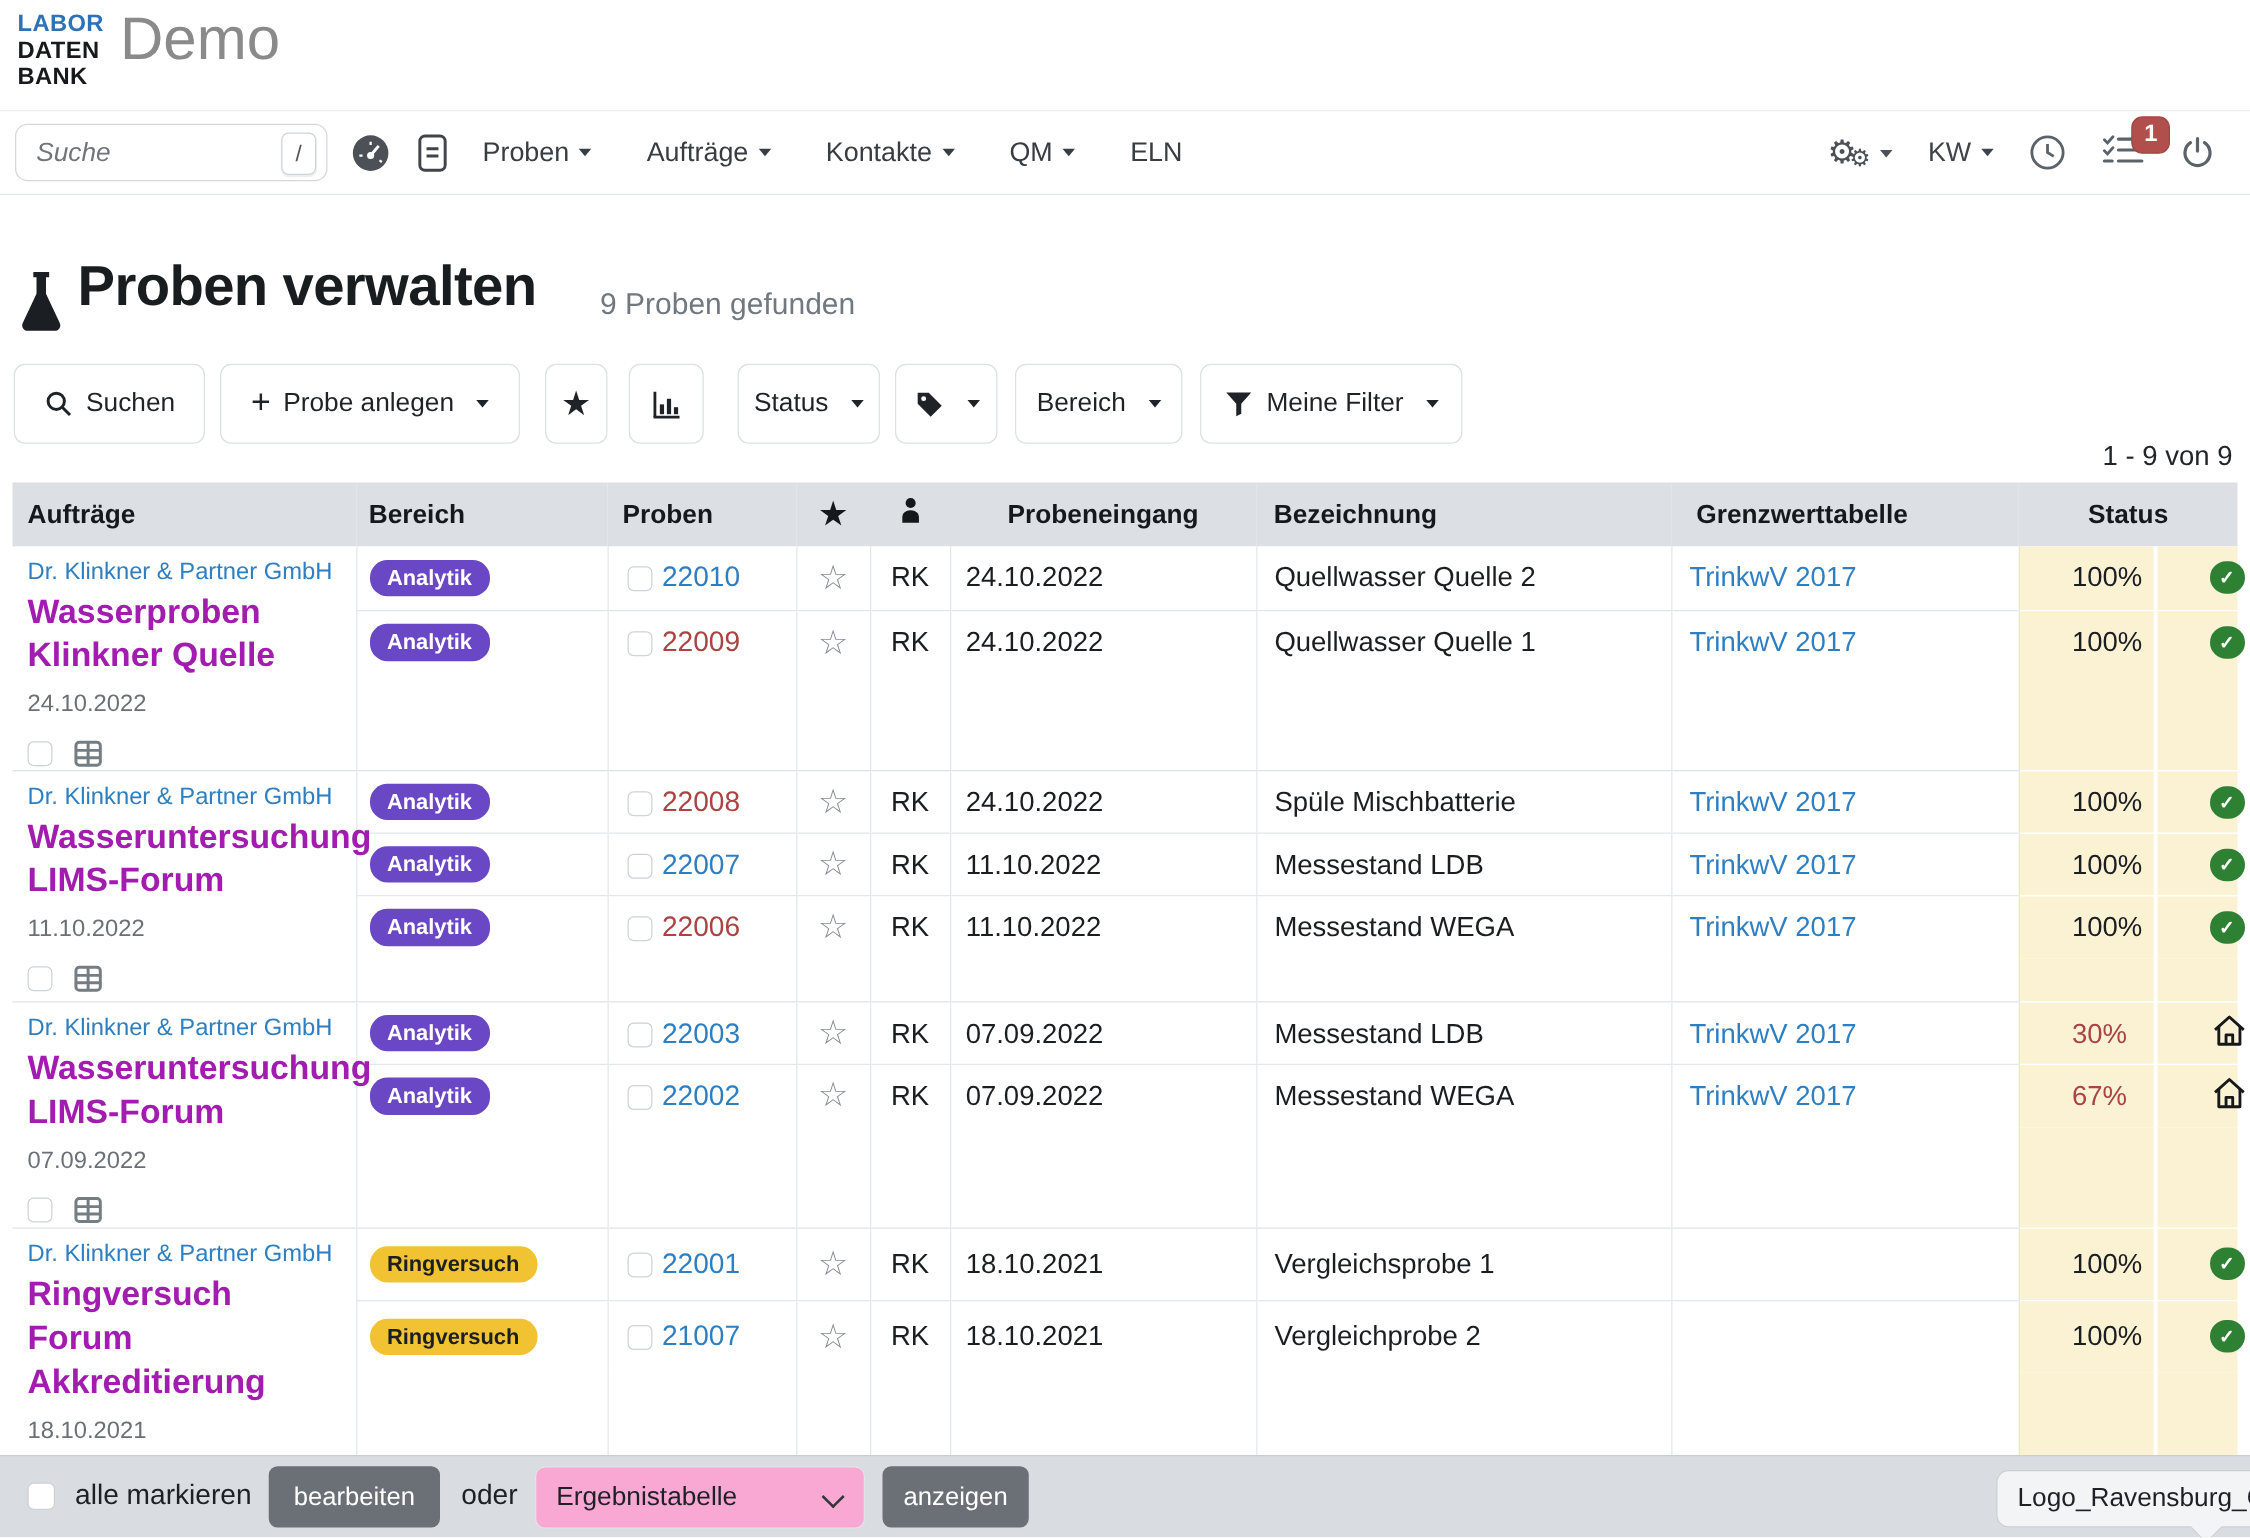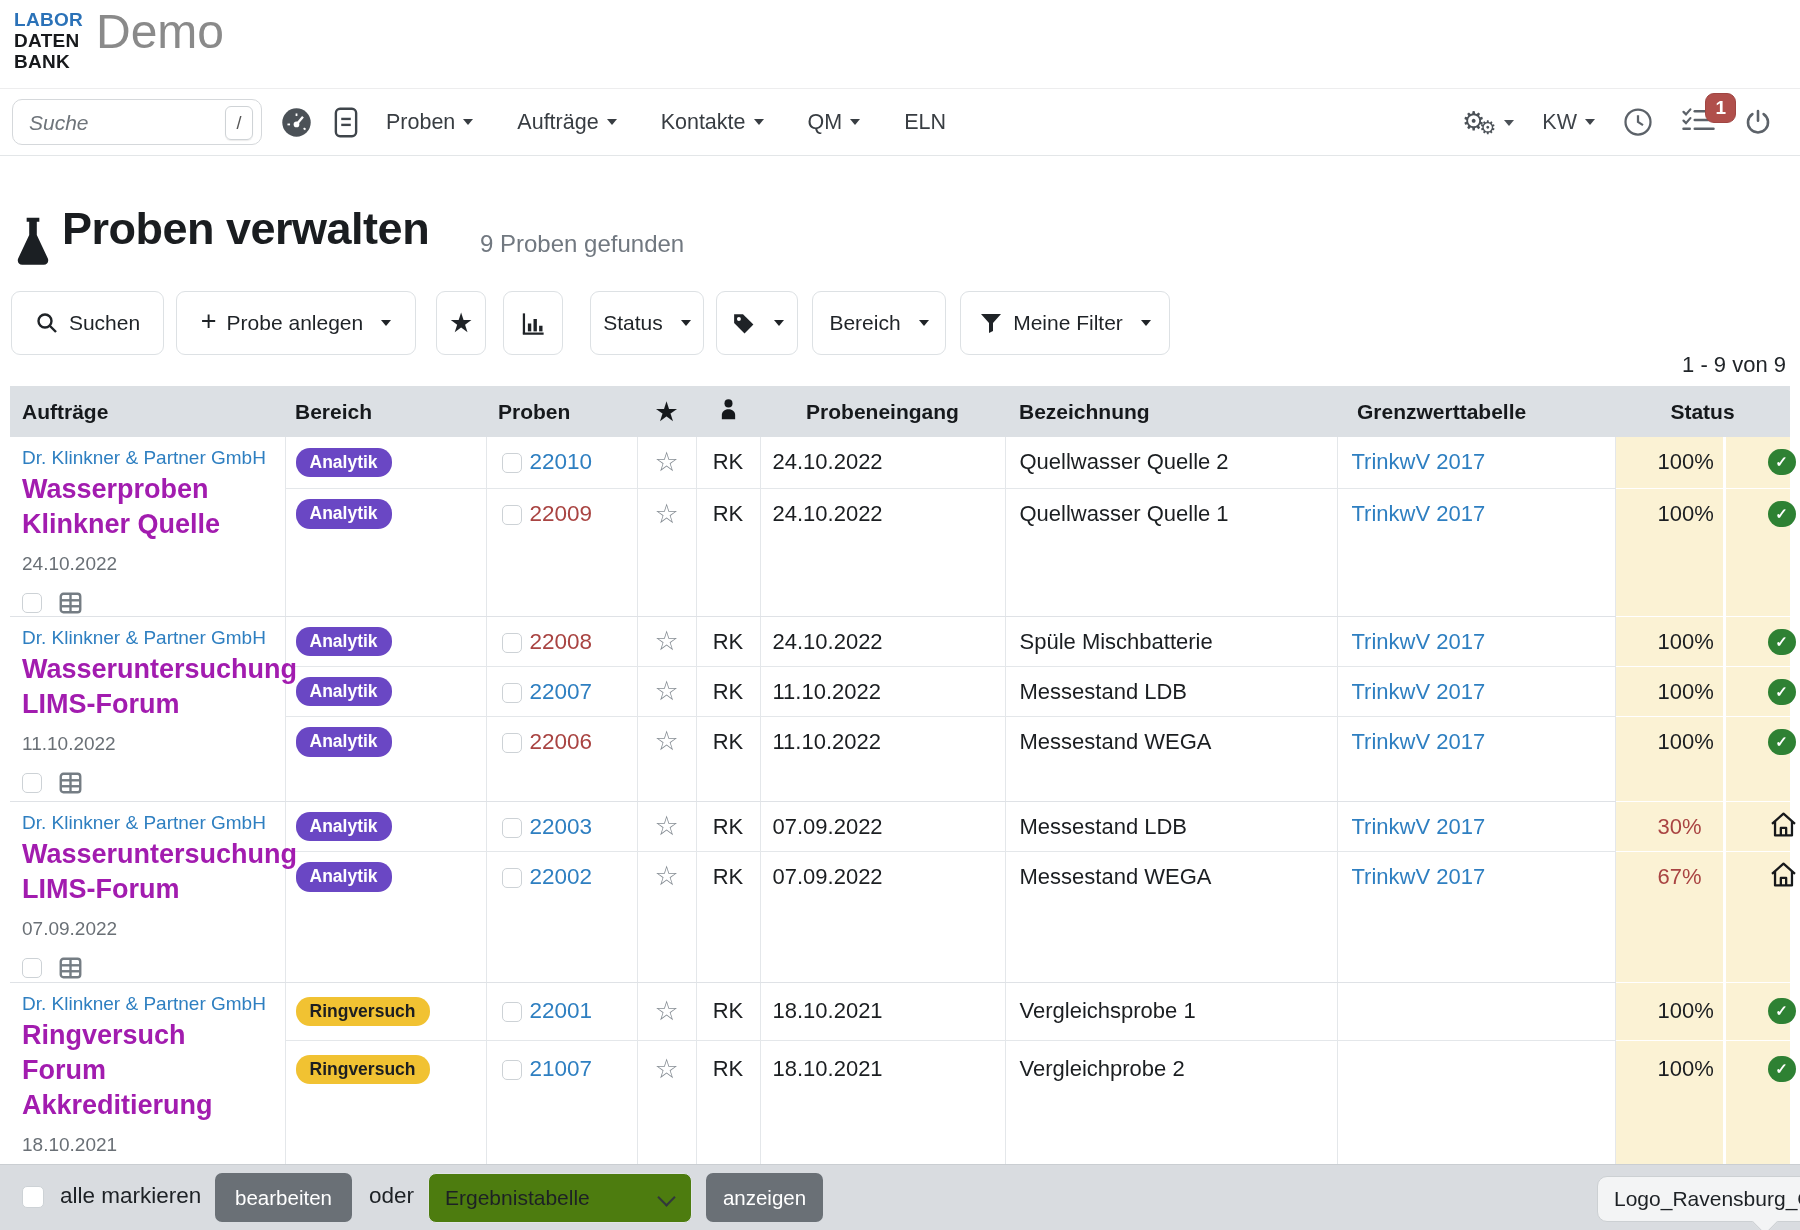--- a/index.html
+++ b/index.html
@@ -82,21 +82,21 @@
   td.cell-pct.pct-red{color:#a94442;}
   .okc{width:28px;height:26px;border-radius:13px;background:#2e8133;color:#fff;font-size:15px;font-weight:bold;display:inline-flex;align-items:center;justify-content:center;}
   .grid-icon,.house{display:inline-flex;}
 
   
   .footerbar{position:absolute;left:0;top:1164px;width:1800px;height:66px;background:#d9dce0;border-top:1px solid #caced2;box-sizing:border-box;}
   .footerbar .cb{position:absolute;left:22px;top:21px;width:22px;height:22px;}
   .f-label{position:absolute;left:60px;top:18px;font-size:22.5px;color:#1d2125;}
   .f-btn{position:absolute;top:8px;height:49px;background:#6a7076;border-radius:7px;color:#fff;font-size:20.5px;display:flex;align-items:center;justify-content:center;cursor:pointer;}
   .f-oder{position:absolute;left:369px;top:18px;font-size:22.5px;color:#1d2125;}
-  .f-select{position:absolute;left:428px;top:8px;width:264px;height:50px;background:#4d7c0f;border:1px solid #e1e4e7;border-radius:8px;box-sizing:border-box;font-size:21px;color:#1d2125;display:flex;align-items:center;padding-left:16px;cursor:pointer;}
+  .f-select{position:absolute;left:428px;top:8px;width:264px;height:50px;background:#f9a8d4;border:1px solid #e1e4e7;border-radius:8px;box-sizing:border-box;font-size:21px;color:#1d2125;display:flex;align-items:center;padding-left:16px;cursor:pointer;}
   .chev{position:absolute;right:18px;top:17px;width:11px;height:11px;border-right:2px solid #32373c;border-bottom:2px solid #32373c;transform:rotate(45deg);}
   .tooltip{position:absolute;left:1597px;top:1176px;height:46px;background:#f3f4f5;border:1px solid #ccd0d3;border-radius:10px;box-sizing:border-box;font-size:21px;color:#1d2125;display:flex;align-items:center;padding:0 16px;white-space:nowrap;width:260px;overflow:hidden;}
   .tooltip-tail{position:absolute;left:1756px;top:1213px;width:17px;height:17px;background:#f3f4f5;border-right:1px solid #ccd0d3;border-bottom:1px solid #ccd0d3;transform:rotate(45deg);}
 </style>
 </head>
 <body>
 
 <div id="canvas">
 
   <div class="brand">

